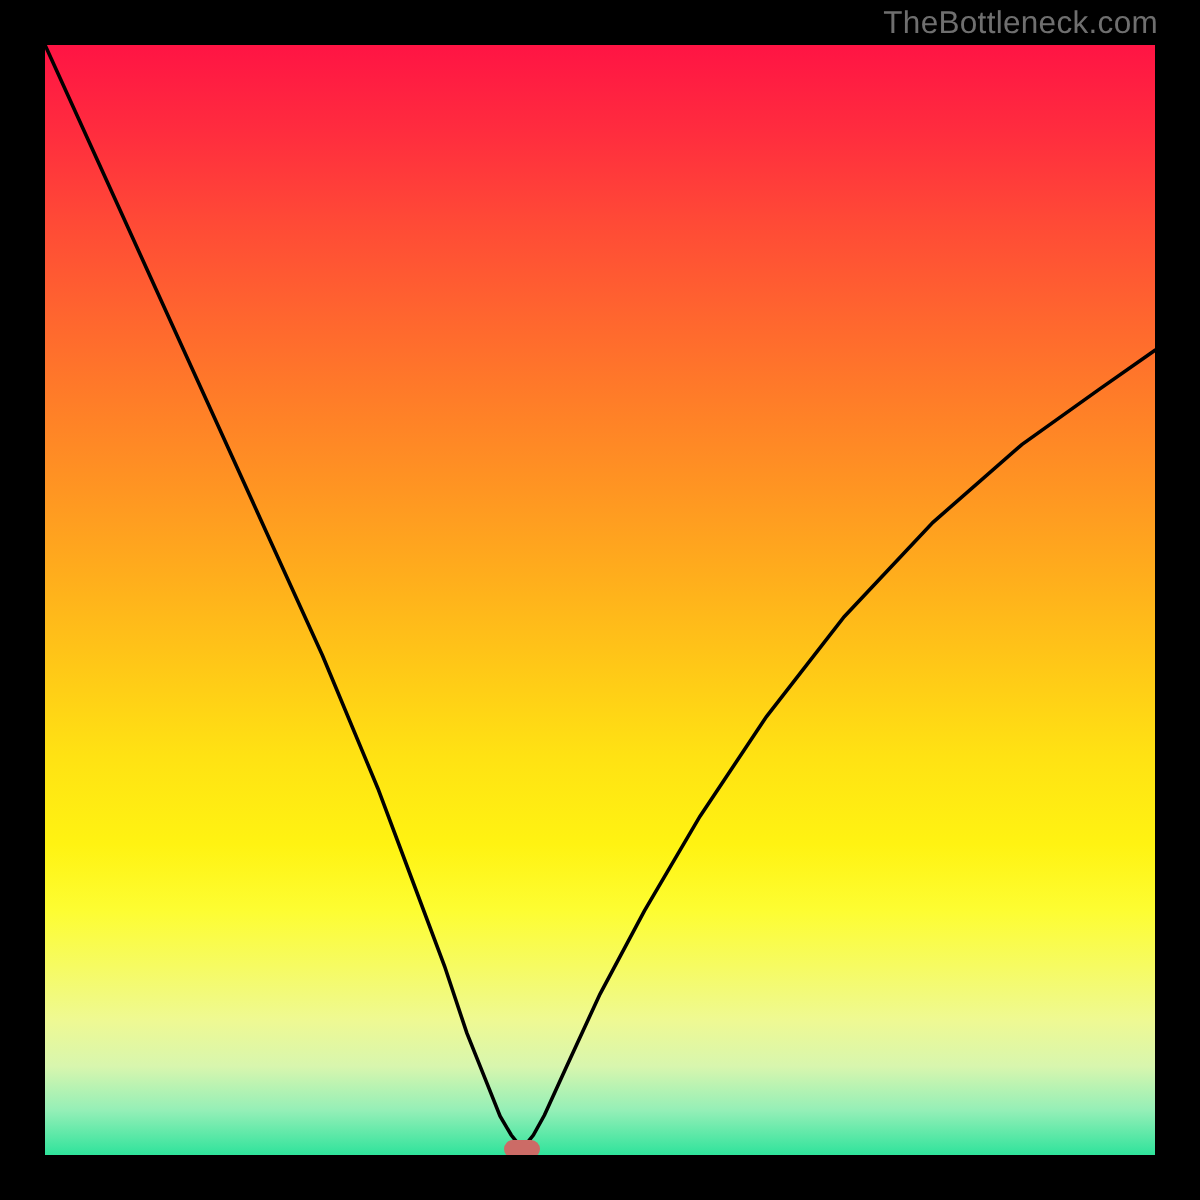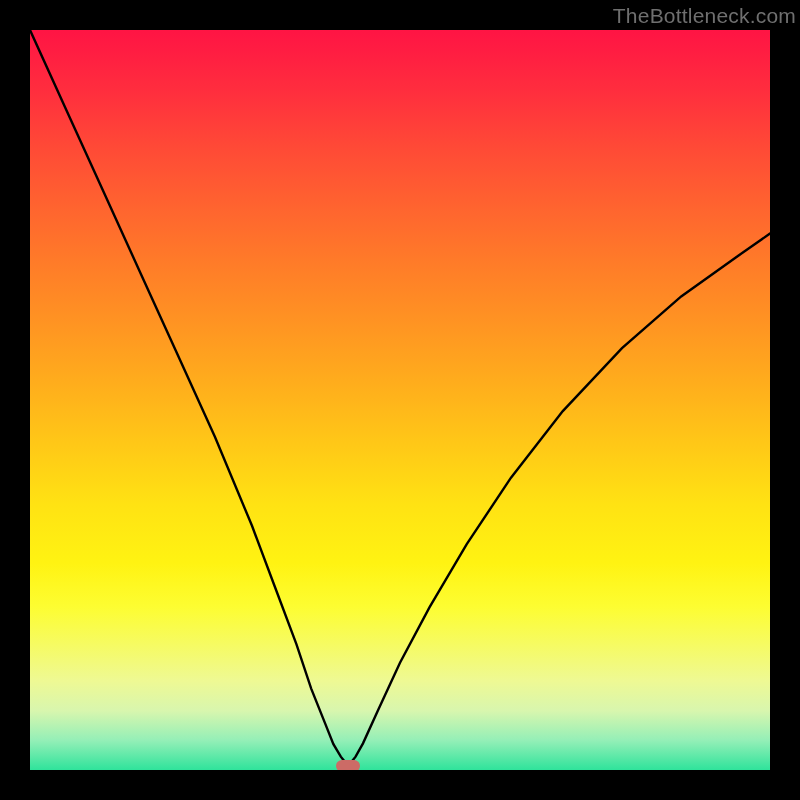--- a/index.html
+++ b/index.html
@@ -56,21 +56,21 @@
     position: absolute;
     width: 24px;
     height: 12px;
     background: #cc6b66;
     border-radius: 6px;
     transform: translate(-50%, -50%);
   }
   .watermark {
     position: absolute;
     top: 4px;
-    right: 4px;
+    right: 28px;
     color: #6f6f6f;
     font-size: 21px;
     letter-spacing: 0.2px;
     font-weight: 500;
   }
 </style>
 </head>
 <body>
 
 <div class="stage">

